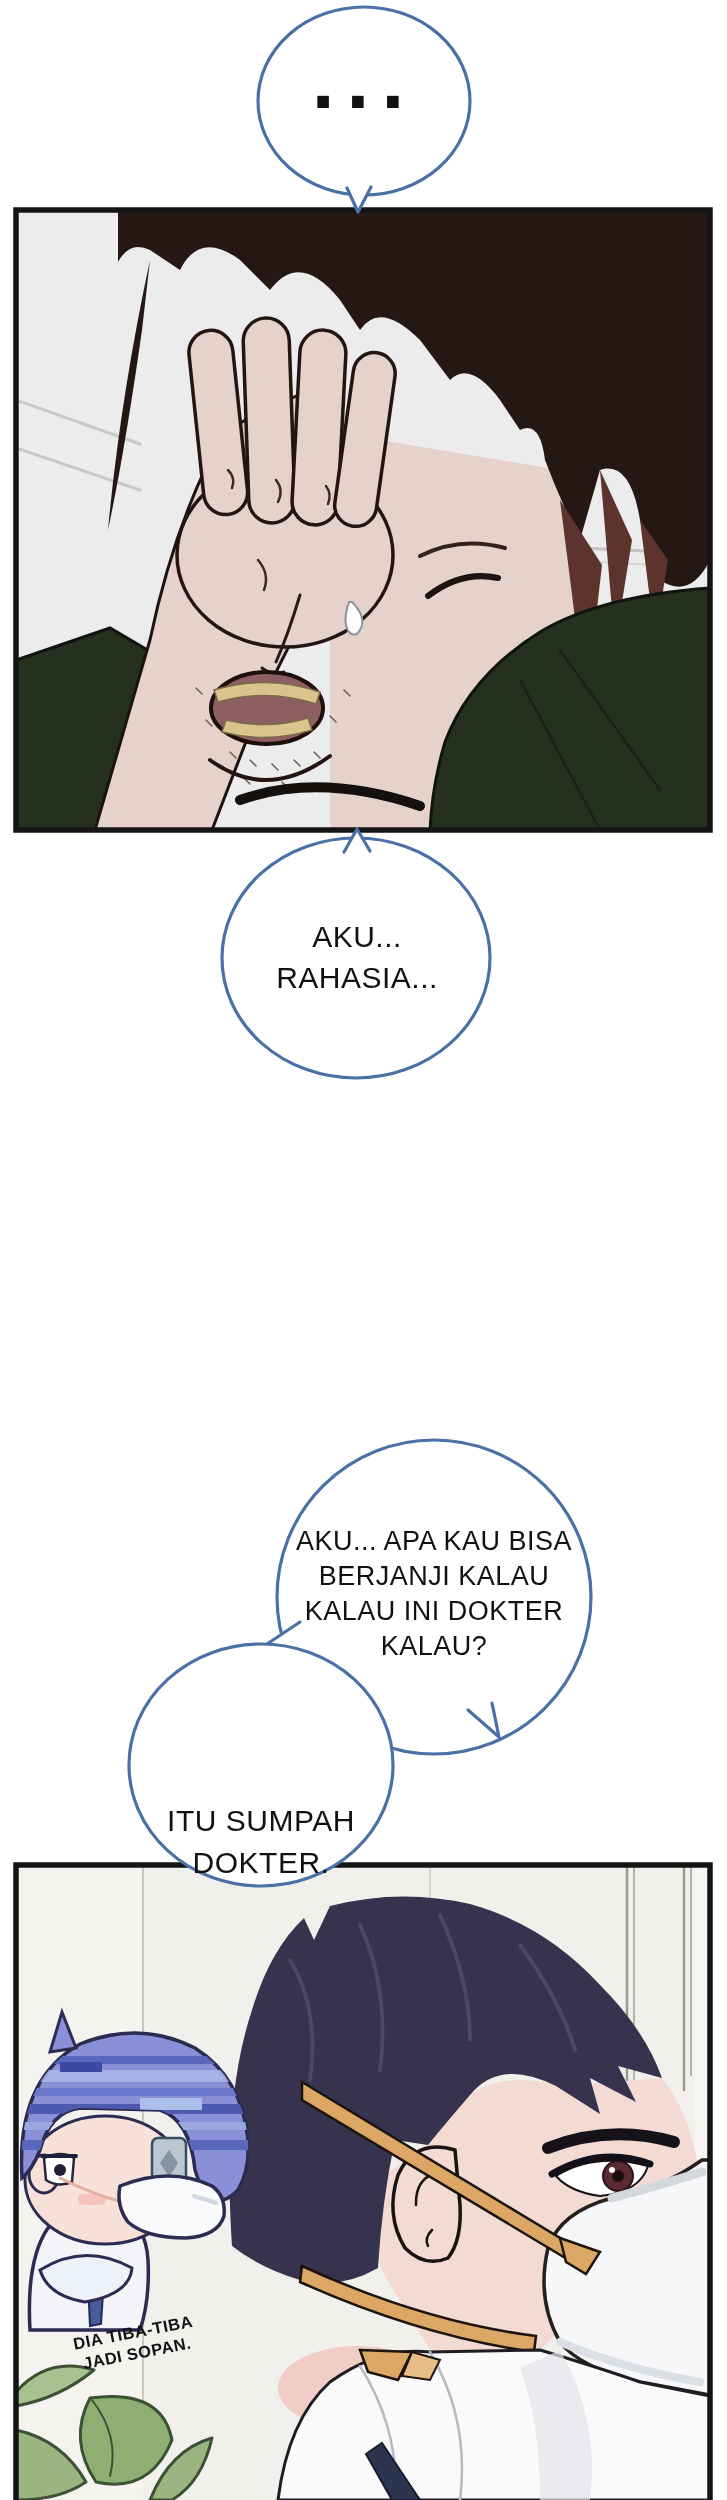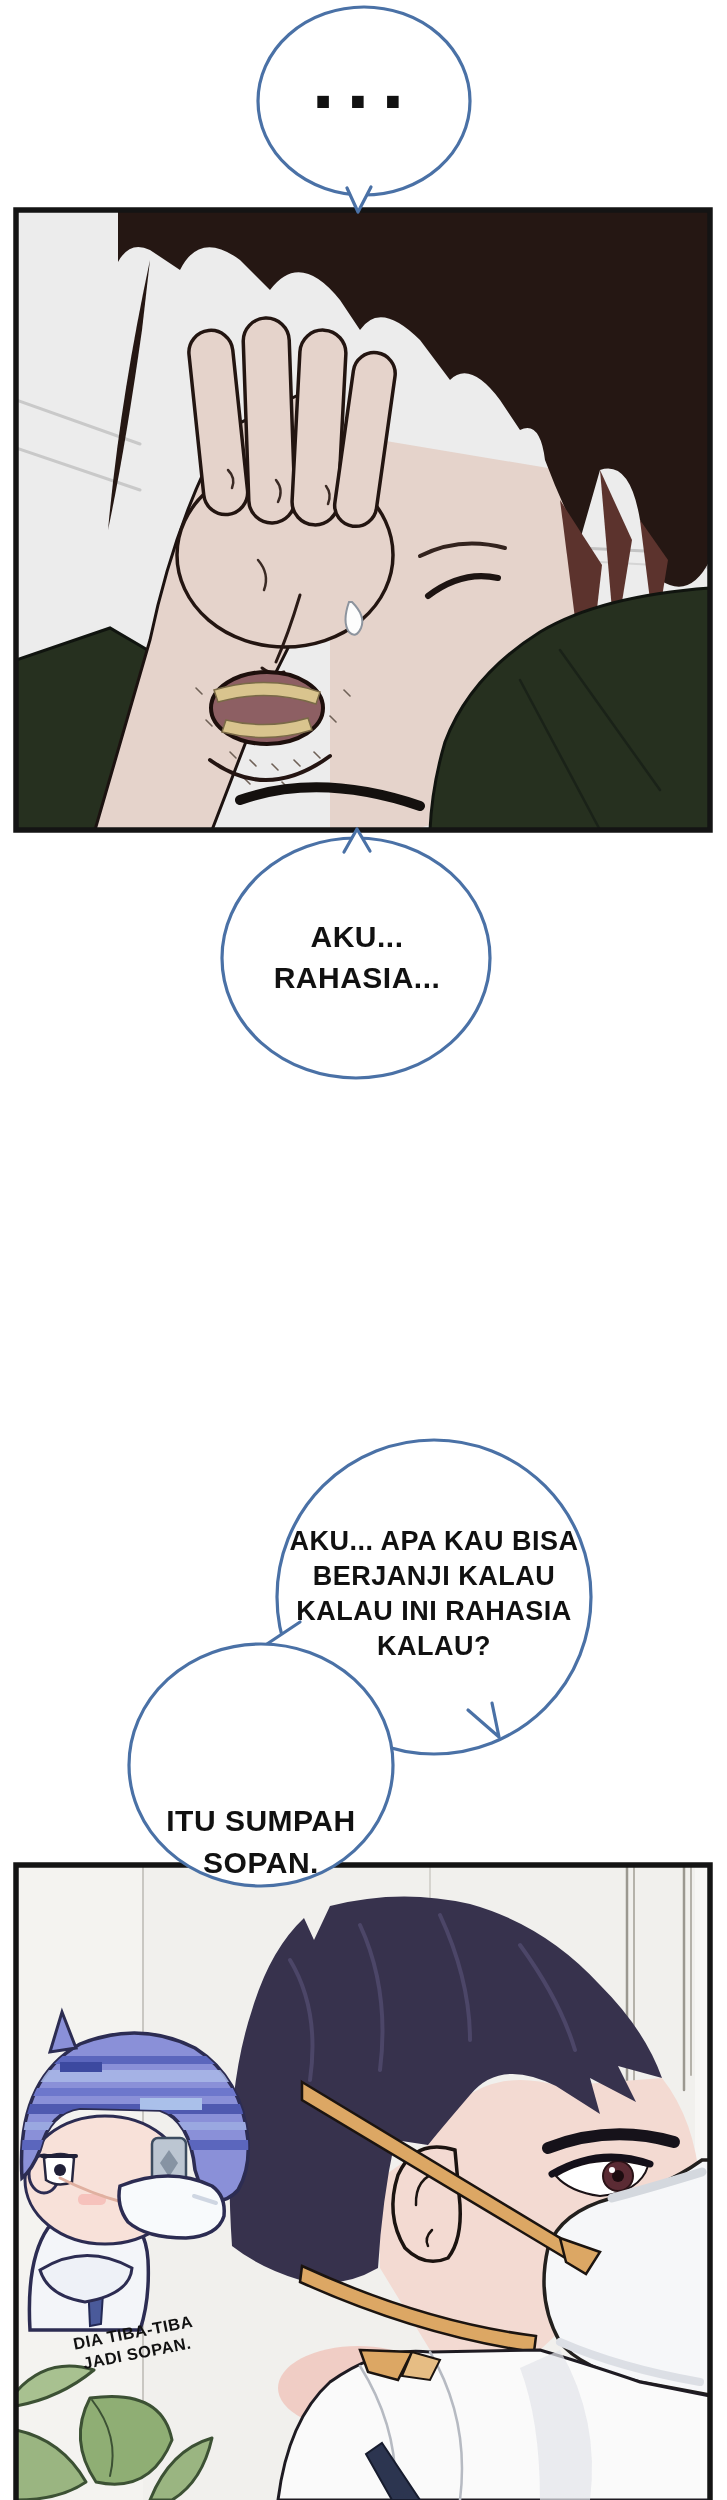--- a/index.html
+++ b/index.html
@@ -8,21 +8,21 @@
     background:var(--c-paper,#fff);overflow:hidden;
     font-family:"Liberation Sans","DejaVu Sans",sans-serif;
   }
   svg{position:absolute;display:block;}
   .overlay{left:0;top:0;pointer-events:none;}
   .bub{fill:var(--c-paper);stroke:var(--c-bubble_stroke);stroke-width:3.2;}
   .bubfill{fill:var(--c-paper);stroke:none;}
   .bubline{fill:none;stroke:var(--c-bubble_stroke);stroke-width:3.2;stroke-linecap:round;stroke-linejoin:round;}
   .btxt{
     position:absolute;text-align:center;color:var(--c-text_ink);
-    font-weight:700;letter-spacing:.5px;white-space:nowrap;
+    font-weight:400;letter-spacing:.5px;white-space:nowrap;
   }
   .btxt div{white-space:nowrap;}
   .dots{
     position:absolute;left:299px;top:50px;width:130px;text-align:center;
     font-weight:900;font-size:82px;line-height:60px;letter-spacing:12px;
     color:var(--c-text_ink);
   }
   .b2{left:192px;top:916px;width:330px;font-size:30px;line-height:41px;}
   .b3{left:268px;top:1524px;width:332px;font-size:27px;line-height:35px;text-align:center;}
   .b4{left:119px;top:1800px;width:284px;font-size:30px;line-height:42px;}
@@ -248,27 +248,27 @@
   <div class="dots">...</div>
 
   <div class="btxt b2">
     <div>AKU...</div>
     <div>RAHASIA...</div>
   </div>
 
   <div class="btxt b3">
     <div>AKU... APA KAU BISA</div>
     <div>BERJANJI KALAU</div>
-    <div>KALAU INI RAHASIA</div>
+    <div>KALAU INI DOKTER</div>
     <div>KALAU?</div>
   </div>
 
   <div class="btxt b4">
     <div>ITU SUMPAH</div>
-    <div>SOPAN.</div>
+    <div>DOKTER.</div>
   </div>
 
   <div class="caption">
     <div>DIA TIBA-TIBA</div>
     <div>JADI SOPAN.</div>
   </div>
 
 </div>
 
 </body></html>

